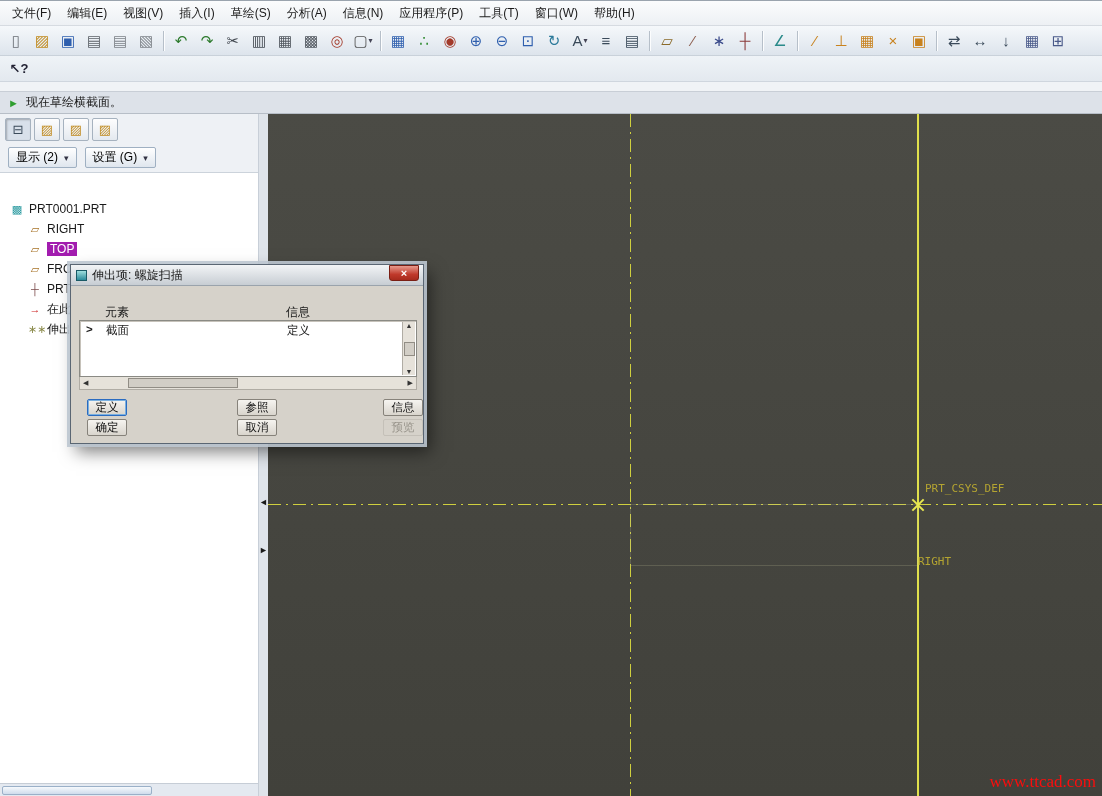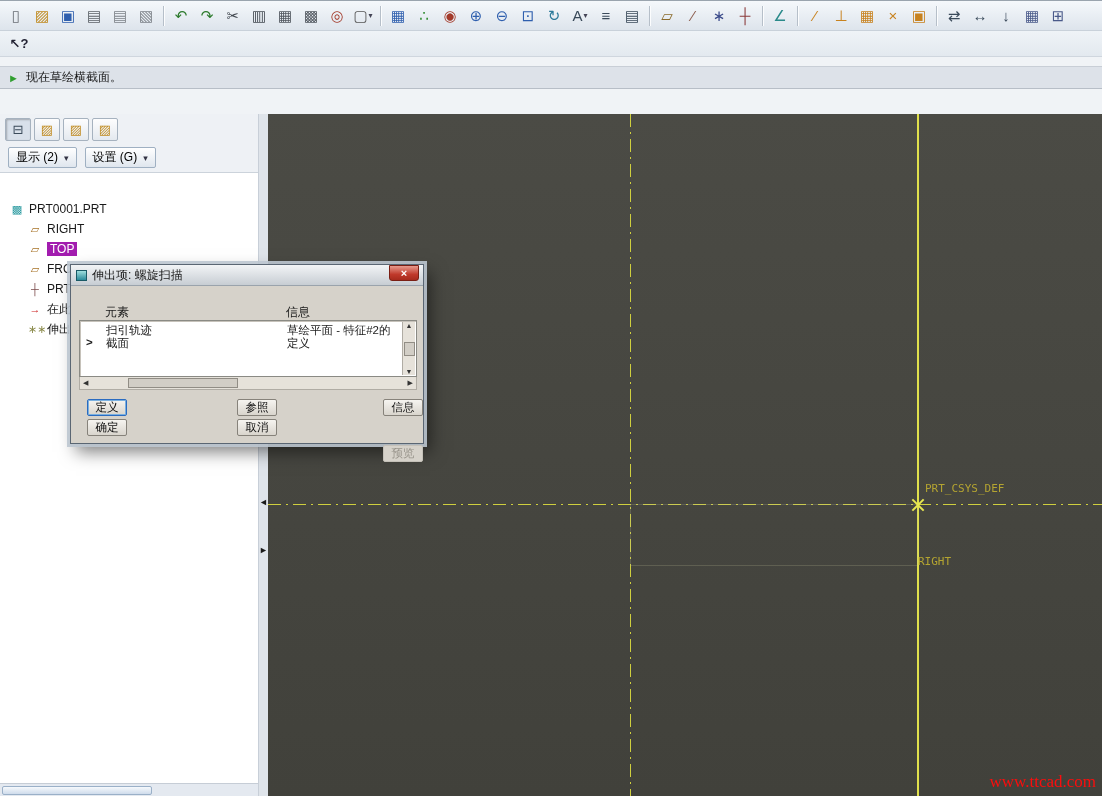--- a/index.html
+++ b/index.html
@@ -93,27 +93,40 @@
   .dlg-btn{position:absolute;width:40px;height:17px;font-size:11.5px;font-family:inherit;color:#111;
            display:flex;align-items:center;justify-content:center;border:1px solid #86827a;border-radius:2px;
            background:linear-gradient(#f6f4f0,#d9d5cd);}
   .dlg-btn:nth-of-type(1){left:8px;top:0;}
   .dlg-btn:nth-of-type(2){left:158px;top:0;}
   .dlg-btn:nth-of-type(3){left:304px;top:0;}
   .dlg-btn:nth-of-type(4){left:8px;top:20px;}
   .dlg-btn:nth-of-type(5){left:158px;top:20px;}
   .dlg-btn:nth-of-type(6){left:304px;top:20px;}
   .dlg-btn.focused{border:1px solid #2a6bc0;box-shadow:0 0 0 1px #7ab0e0 inset;}
-  .dlg-btn.disabled{background:#d6d2ca;border-color:#c4c0b8;color:#98948b;box-shadow:none;margin-top:26px;}
+  .dlg-btn.disabled{background:#d6d2ca;border-color:#c4c0b8;color:#98948b;box-shadow:none;}
 </style>
 </head>
 <body>
 
 <div id="app">
 
+  <div id="menubar">
+      <span class="menu-item">文件(F)</span>
+      <span class="menu-item">编辑(E)</span>
+      <span class="menu-item">视图(V)</span>
+      <span class="menu-item">插入(I)</span>
+      <span class="menu-item">草绘(S)</span>
+      <span class="menu-item">分析(A)</span>
+      <span class="menu-item">信息(N)</span>
+      <span class="menu-item">应用程序(P)</span>
+      <span class="menu-item">工具(T)</span>
+      <span class="menu-item">窗口(W)</span>
+      <span class="menu-item">帮助(H)</span>
+    </div>
 
   <div id="toolbar1">
       <span class="tbtn">
         <span class="g" style="color: rgb(106, 111, 118);">▯</span>
       </span>
       <span class="tbtn">
         <span class="g" style="color: rgb(192, 138, 30);">▨</span>
       </span>
       <span class="tbtn">
         <span class="g" style="color: rgb(47, 95, 174);">▣</span>
@@ -338,25 +351,20 @@
       <span class="dlg-close">×</span>
     </div>
     <div class="tbl">
       <div class="tbl-head">
         <span class="h1">元素</span>
         <span class="h2">信息</span>
       </div>
       <div class="tbl-list">
         <div>
             <div class="dlg-row">
-              <span class="mark"></span>
-              <span class="c1">扫引轨迹</span>
-              <span class="c2">草绘平面 - 特征#2的</span>
-            </div>
-            <div class="dlg-row">
               <span class="mark">&gt;</span>
               <span class="c1">截面</span>
               <span class="c2">定义</span>
             </div>
           </div>
         <div class="vscroll">
           <span>▲</span>
           <span class="vthumb"></span>
           <span>▼</span>
         </div>

